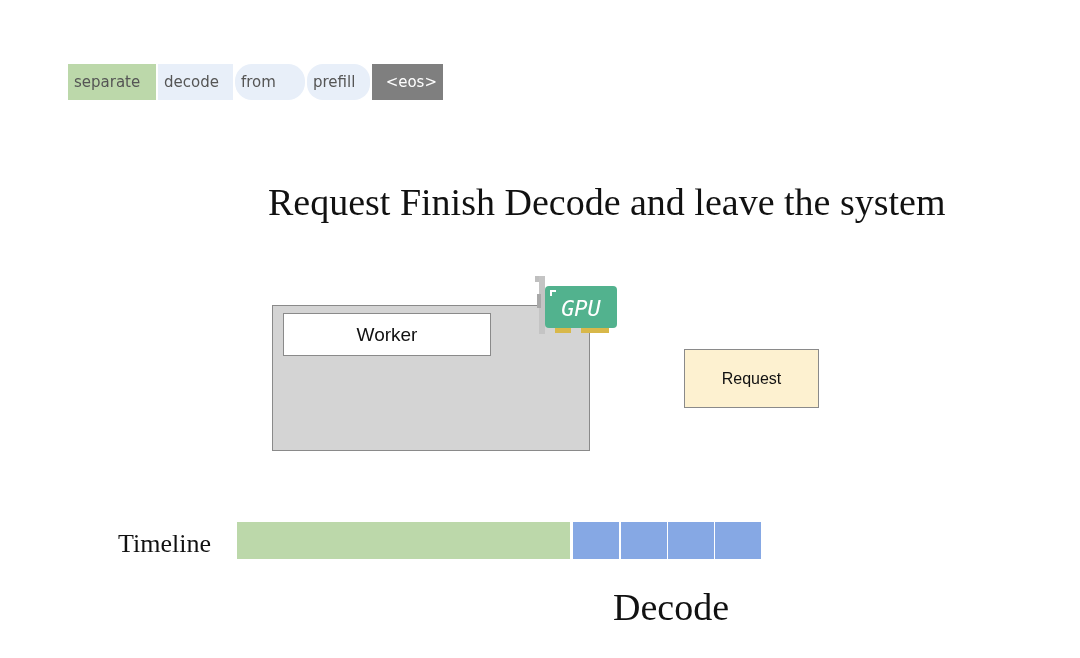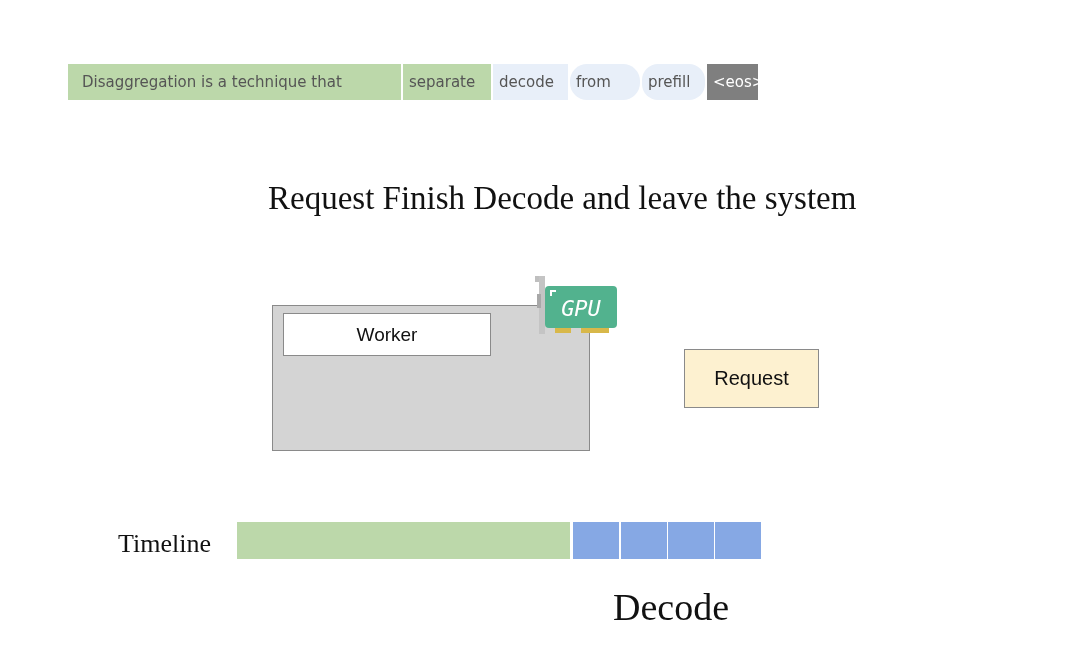--- a/index.html
+++ b/index.html
@@ -2,41 +2,40 @@
 <html><head>
 <meta charset="utf-8">
 <style>
   html, body { margin:0; padding:0; background:#ffffff; }
   body { width:1080px; height:658px; position:relative; overflow:hidden; font-family:"DejaVu Sans", sans-serif; }
   .tokens { position:absolute; left:68px; top:64px; height:36px; display:flex; }
   .tok { height:36px; line-height:36px; font-size:15px; color:#555; padding:0 6px; box-sizing:border-box; margin-right:2px; white-space:nowrap; font-family:"DejaVu Sans", sans-serif; }
   .tok.green { background:#bcd8aa; }
   .tok.light { background:#e8eff9; }
   .tok.eos { background:#7f7f7f; color:#fff; }
-  .title { position:absolute; left:268px; top:180px; font-family:"Liberation Serif", "DejaVu Serif", serif; font-size:33px; color:#111; white-space:nowrap; }
+  .title { position:absolute; left:268px; top:180px; font-family:"Liberation Serif", "DejaVu Serif", serif; font-size:38px; color:#111; white-space:nowrap; }
   .worker-box { position:absolute; left:272px; top:305px; width:318px; height:146px; background:#d4d4d4; border:1.5px solid #8a8a8a; box-sizing:border-box; }
   .worker-label { position:absolute; left:283px; top:313px; width:208px; height:43px; background:#fff; border:1.5px solid #8a8a8a; box-sizing:border-box; display:flex; align-items:center; justify-content:center; font-size:19px; color:#111; font-family:"Liberation Sans", sans-serif; }
   .gpu { position:absolute; left:533px; top:274px; width:86px; height:64px;font-style:italic; }
-  .request { position:absolute; left:684px; top:349px; width:135px; height:59px; background:#fdf1d0; border:1.5px solid #8a8a8a; box-sizing:border-box; display:flex; align-items:center; justify-content:center; font-size:20px; color:#111; font-family:"Liberation Sans", sans-serif; }
+  .request { position:absolute; left:684px; top:349px; width:135px; height:59px; background:#fdf1d0; border:1.5px solid #8a8a8a; box-sizing:border-box; display:flex; align-items:center; justify-content:center; font-size:16px; color:#111; font-family:"Liberation Sans", sans-serif; }
   .timeline-label { position:absolute; left:118px; top:529px; font-family:"Liberation Serif", "DejaVu Serif", serif; font-size:26px; color:#111; }
   .bar { position:absolute; top:522px; height:37px; }
   .bar.prefill { left:237px; width:333px; background:#bcd8aa; }
   .bar.dec { background:#86a8e4; width:46px; }
   .decode-label { position:absolute; left:613px; top:585px; font-family:"Liberation Serif", "DejaVu Serif", serif; font-size:38px; color:#111; }
 </style>
 </head>
 <body>
 
 <div class="tokens">
-  <div class="tok green" style="width:333px;padding-left:14px;">Disaggregation is a technique that</div>
   <div class="tok green" style="width:88px;">separate</div>
   <div class="tok light" style="width:75px;">decode</div>
   <div class="tok light" style="width:70px;border-radius:17px;">from</div>
   <div class="tok light" style="width:63px;border-radius:16px;">prefill</div>
-  <div class="tok eos" style="width:51px;text-align:right;">&lt;eos&gt;</div>
+  <div class="tok eos" style="width:71px;text-align:right;">&lt;eos&gt;</div>
 </div>
 
 <div class="title">Request Finish Decode and leave the system</div>
 
 <div class="worker-box"></div>
 <div class="worker-label">Worker</div>
 
 <div class="gpu">
   <svg width="86" height="64" viewBox="0 0 86 64">
     <rect x="2" y="2" width="8" height="6" fill="#bfbfbf"></rect>

